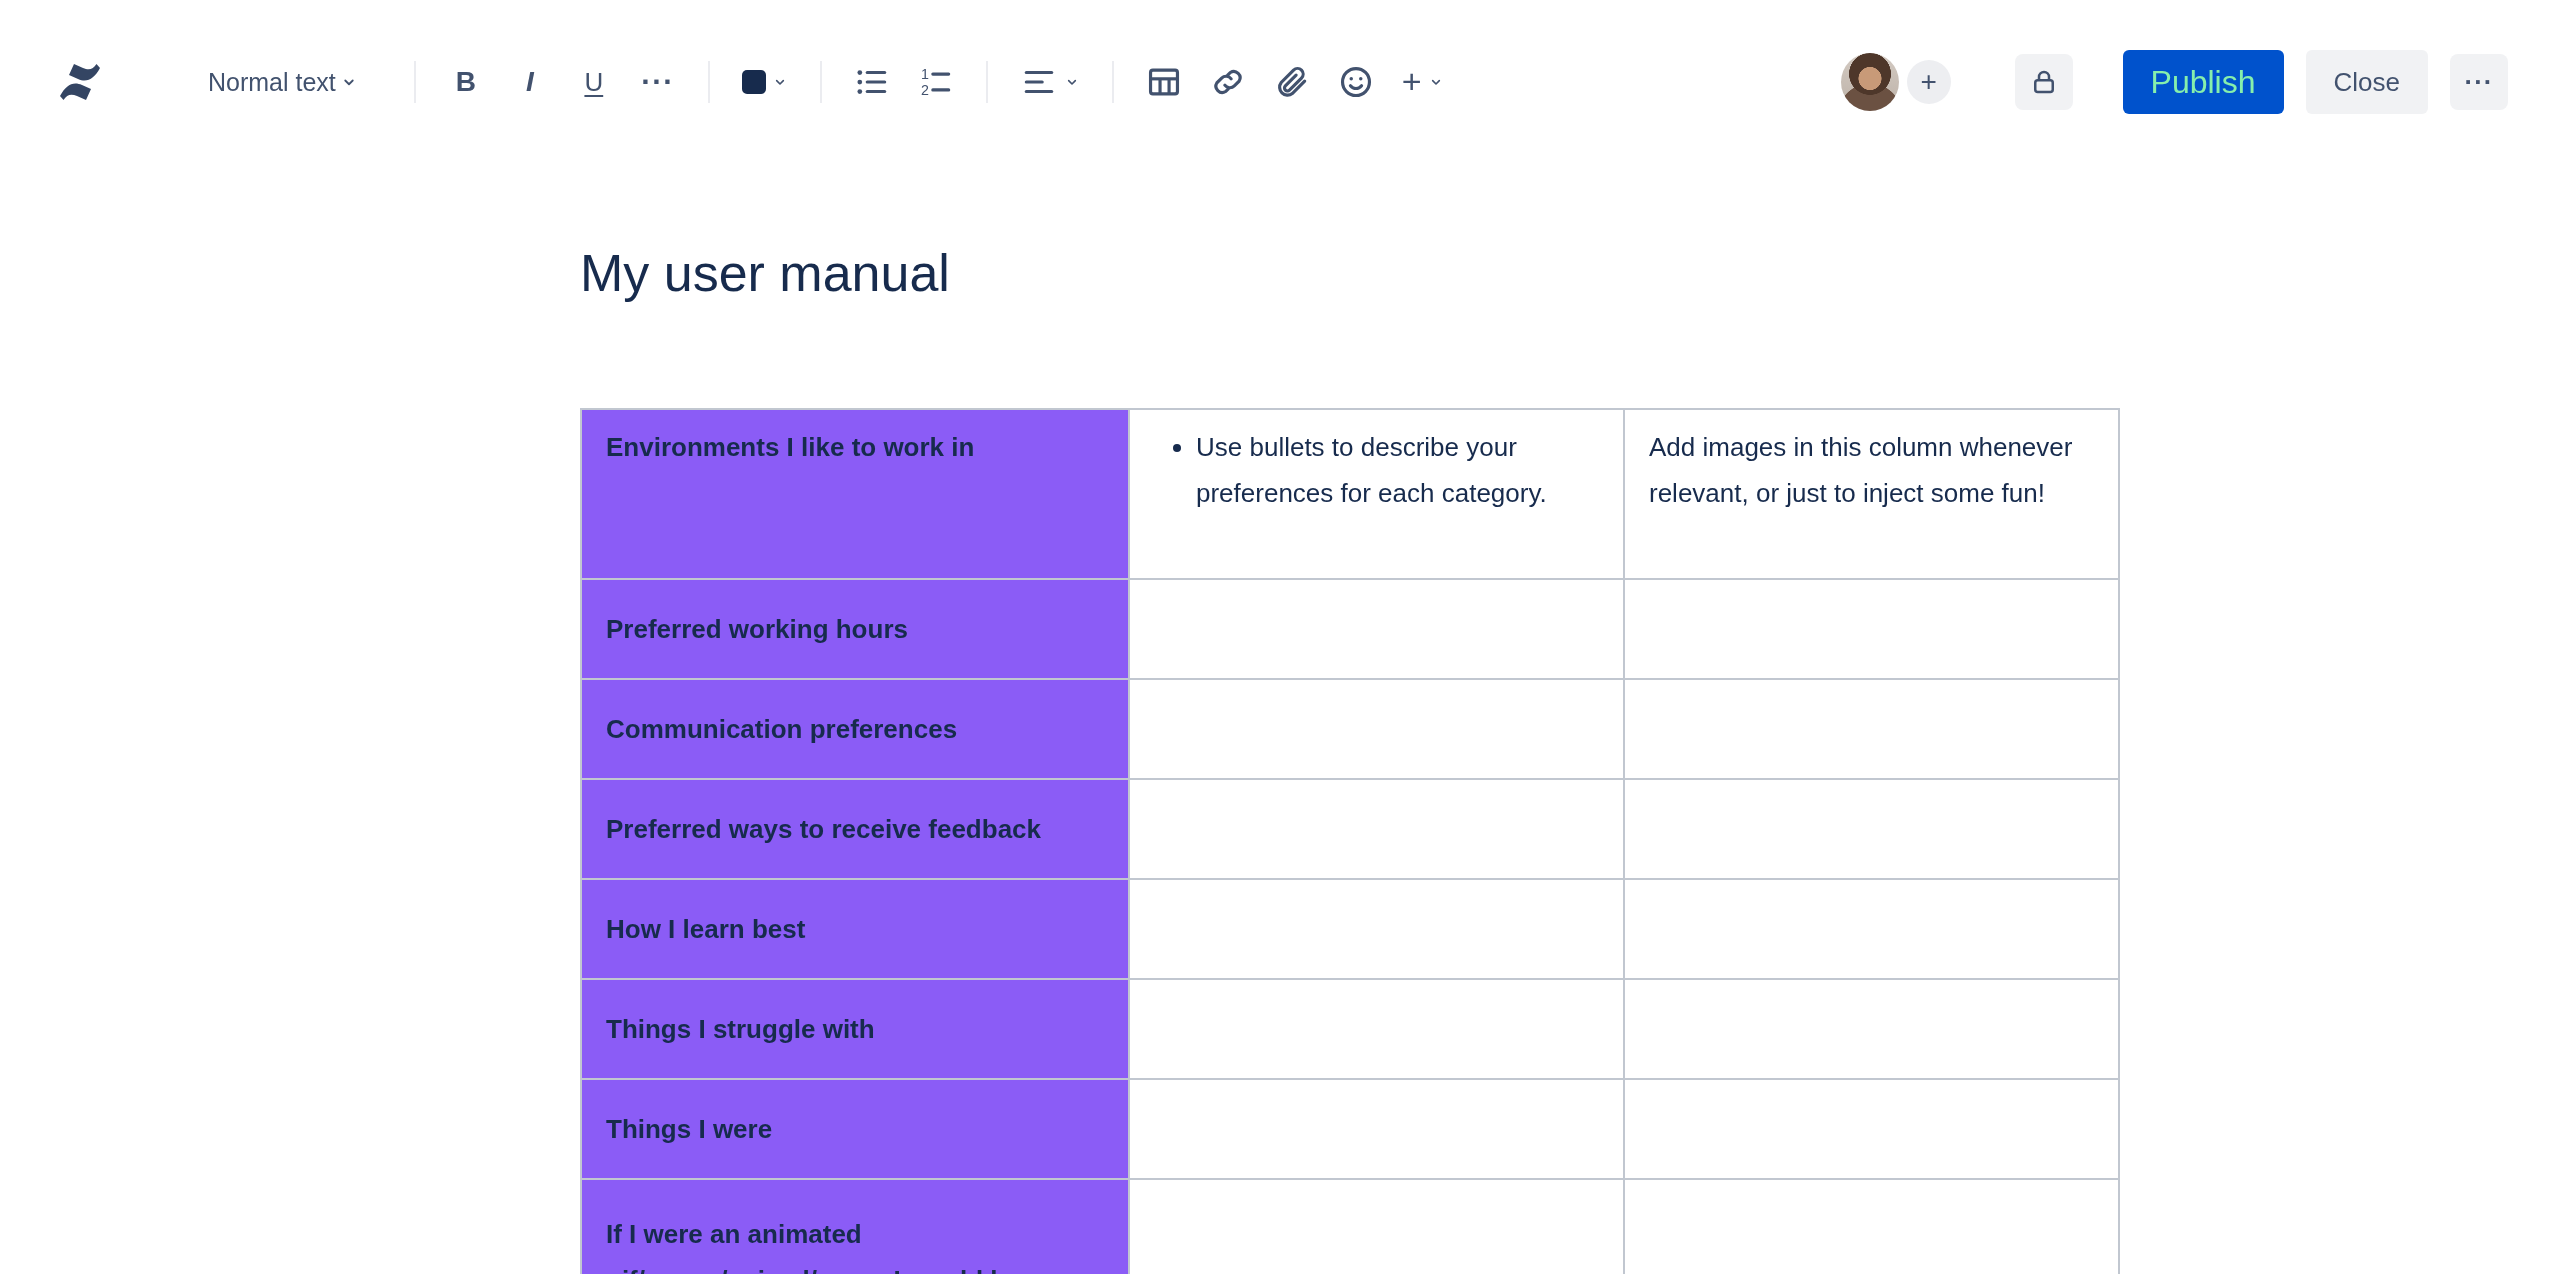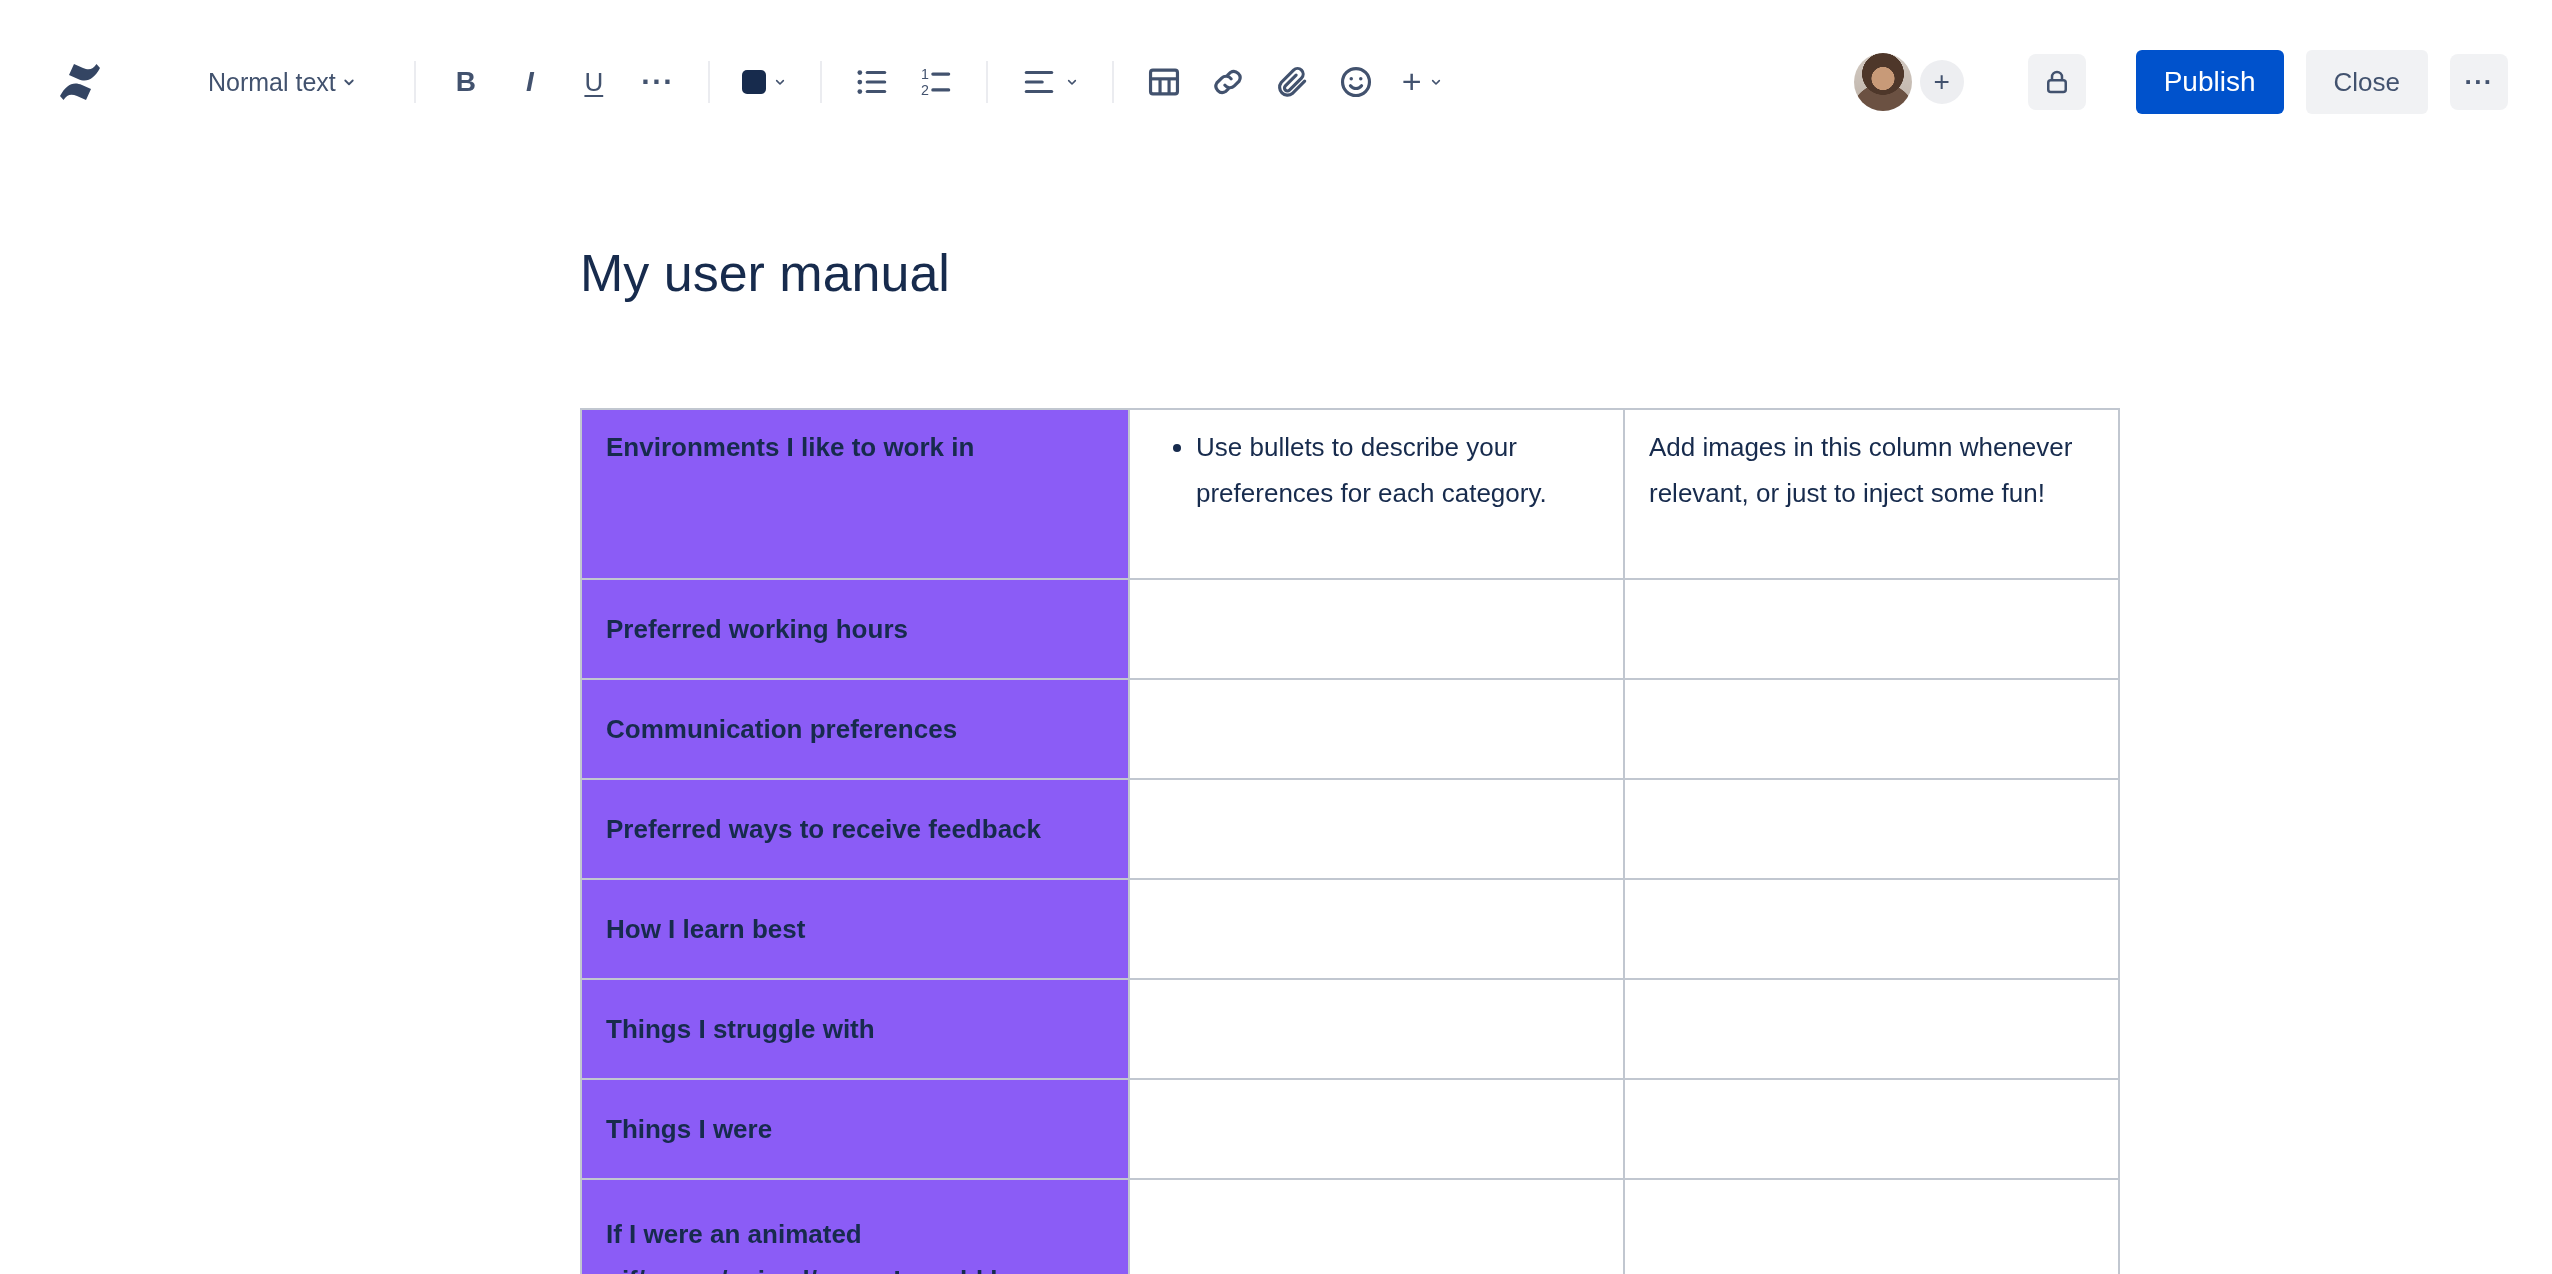--- a/index.html
+++ b/index.html
@@ -30,22 +30,22 @@
     background:
       radial-gradient(circle at 50% 44%, #c89a78 0 26%, rgba(0,0,0,0) 27%),
       radial-gradient(circle at 50% 36%, #4e372a 0 44%, rgba(0,0,0,0) 45%),
       radial-gradient(circle at 50% 108%, #6b5142 0 46%, rgba(0,0,0,0) 47%),
       linear-gradient(#d3cac2, #bdb2a8);
     border:none; }
   .add-btn { width:44px; height:44px; border-radius:50%; background:#EDEEF1; color:#42526E;
     font-size:28px; line-height:1; margin-left:8px; display:flex; align-items:center; justify-content:center; }
   .lock-btn { width:58px; height:56px; border-radius:8px; background:#F1F2F4; margin-left:64px;
     display:flex; align-items:center; justify-content:center; color:#42526E; }
-  .publish-btn { height:64px; padding:0 28px; border-radius:6px; background:#0052CC; color:#ffffff;
-    font-size:28px; font-weight:500; margin-left:50px; }
+  .publish-btn { height:64px; padding:0 28px; border-radius:6px; background:#0052CC; color:#86efac;
+    font-size:32px; font-weight:500; margin-left:50px; }
   .close-btn { height:64px; padding:8px 28px; border-radius:6px; background:#F1F2F4; color:#42526E;
     font-size:26px; font-weight:500; margin-left:22px; }
   .more-btn { width:58px; height:56px; border-radius:8px; background:#F1F2F4; color:#42526E;
     font-size:26px; font-weight:700; letter-spacing:1px; margin-left:22px; }
 
   
   .content { padding-left:580px;margin-top:12px; }
   .page-title { margin-top:78px; font-size:52px; line-height:62px; font-weight:500; color:#172B4D; }
   .doc-table { border-collapse:collapse; margin-top:104px; table-layout:fixed; width:1538px; }
   .doc-table td { border:2px solid #C1C7D0; padding:14px 24px; font-size:26px; line-height:46px;

